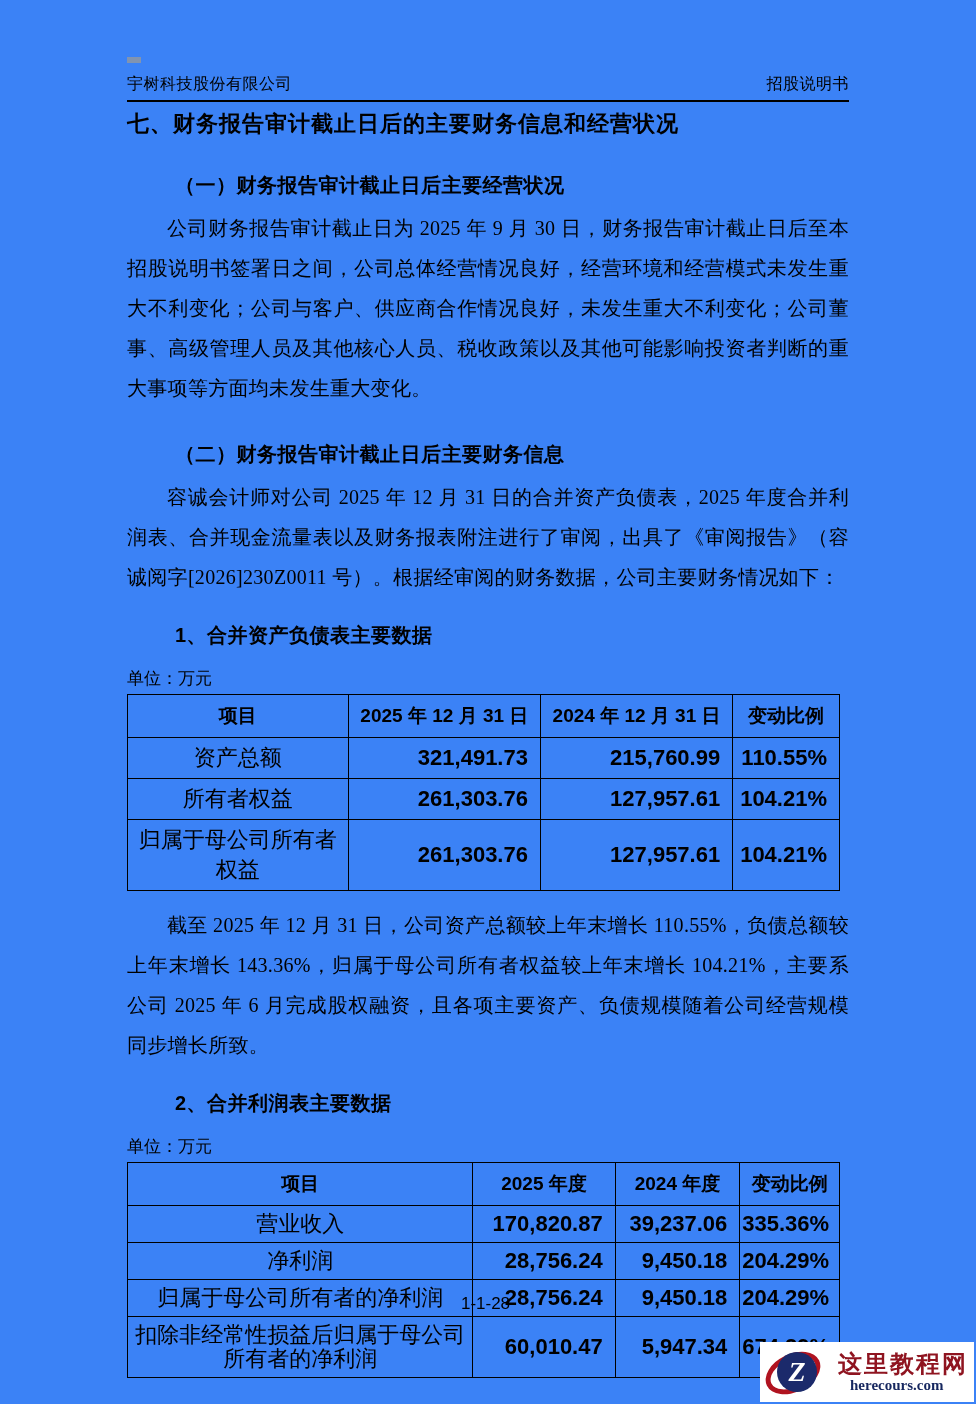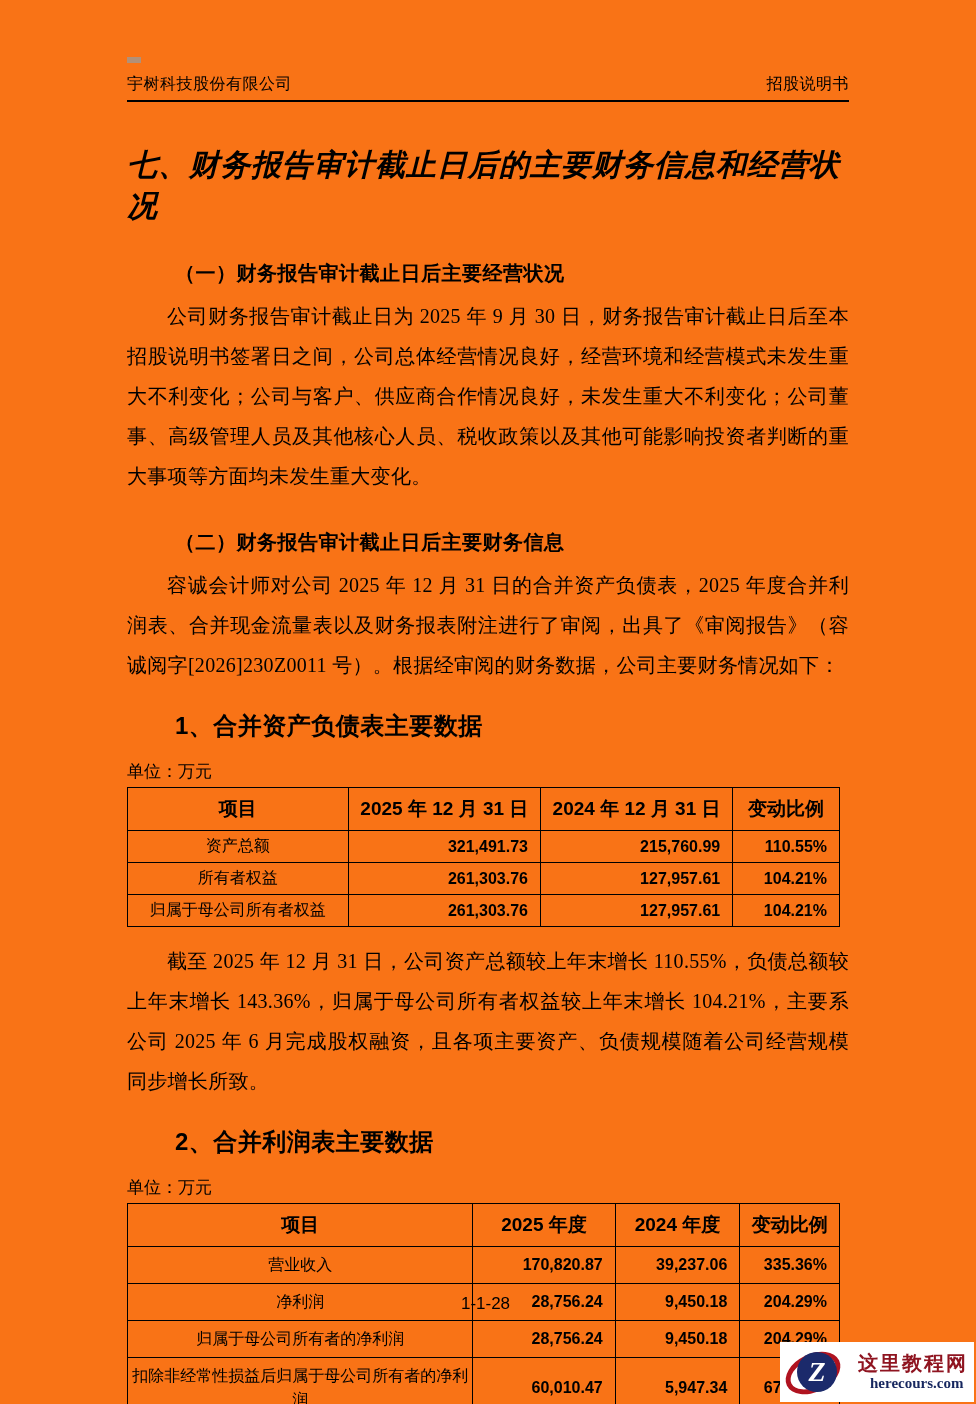--- a/index.html
+++ b/index.html
@@ -4,49 +4,49 @@
 <style>
   * { margin: 0; padding: 0; box-sizing: border-box; }
   html, body { background: #ffffff; }
   body {
     width: 976px; height: 1404px;
     position: relative;
     font-family: "Liberation Serif", "DejaVu Serif", serif;
     color: #000;
     overflow: hidden;
   }
-  .page { position: absolute; inset: 0; background: #f97316; }
+  .page { position: absolute; inset: 0; background: #3b82f6; }
   .content { position: absolute; left: 127px; width: 722px; top: 0; }
 
   .scan-artifact {
     position: absolute; left: 127px; top: 57px;
     width: 14px; height: 6px; background: #9a9a9a; opacity: .75;
   }
 
   .doc-header {
     margin-top: 74px;
     display: flex; justify-content: space-between; align-items: flex-end;
     font-size: 16px; letter-spacing: .5px;
   }
   .header-rule { border: none; border-top: 2px solid #000; margin-top: 5px; }
 
   h1.page-title {
-    margin-top: 43px;
-    font-family: "Liberation Sans", "DejaVu Sans", sans-serif;
-    font-weight: bold; font-size: 30px; letter-spacing: 1px; font-style: italic;
+    margin-top: 7px;
+    font-family: "Liberation Sans", "DejaVu Sans", sans-serif;
+    font-weight: bold; font-size: 22px; letter-spacing: 1px;
   }
   h2.section-heading {
     margin-top: 33px; padding-left: 48px;
     font-family: "Liberation Sans", "DejaVu Sans", sans-serif;
     font-weight: bold; font-size: 20px; letter-spacing: .5px;
   }
   h3.sub-heading {
     margin-top: 25px; padding-left: 48px;
     font-family: "Liberation Sans", "DejaVu Sans", sans-serif;
-    font-weight: bold; font-size: 24px; letter-spacing: .5px;
+    font-weight: bold; font-size: 20px; letter-spacing: .5px;
   }
   p.body-para {
     margin-top: 9px;
     font-size: 20px; line-height: 40px;
     text-align: justify; text-indent: 2em;
     letter-spacing: .3px;
   }
   .unit-label {
     margin: 18px 9px 4px 0;
     font-size: 17px;
@@ -55,21 +55,21 @@
   table.fin-table {
     width: 713px; border-collapse: collapse; table-layout: fixed;
     border: 1px solid #f9a8d4;
   }
   .fin-table th, .fin-table td { border: 1px solid #000; overflow: hidden; }
   .fin-table th {
     font-family: "Liberation Sans", "DejaVu Sans", sans-serif;
     font-weight: bold; font-size: 19px; text-align: center;
     padding: 8px 2px;
   }
-  .fin-table td { font-size: 16px; padding: 5px 2px; margin-left: 20px; }
+  .fin-table td { font-size: 22px; padding: 5px 2px; margin-left: 20px; }
   .fin-table td:first-child { text-align: center; font-family: "Liberation Serif", serif; }
   .fin-table td:not(:first-child) {
     text-align: right; padding-right: 12px;
     font-family: "Liberation Sans", "DejaVu Sans", sans-serif;
     font-weight: bold;
   }
   table.t1 th:nth-child(1), table.t1 td:nth-child(1) { width: 31%; }
   table.t1 th:nth-child(2), table.t1 td:nth-child(2) { width: 27%; }
   table.t1 th:nth-child(3), table.t1 td:nth-child(3) { width: 27%; }
   table.t1 th:nth-child(4), table.t1 td:nth-child(4) { width: 15%; }
@@ -98,21 +98,21 @@
   }
   .wm-circle {
     position: absolute; left: 13px; top: 8px; width: 40px; height: 40px;
     background: #1b2a6b; border-radius: 50%;
     color: #fff; display: flex; align-items: center; justify-content: center;
     font-family: "Liberation Serif", serif; font-weight: bold; font-style: italic;
     font-size: 28px;
   }
   .wm-text { display: flex; flex-direction: column; line-height: 1.15; padding-right: 2px; }
   .wm-name {
-    color: #8f1420; font-weight: bold; font-size: 20px; letter-spacing: 2px;
+    color: #8f1420; font-weight: bold; font-size: 24px; letter-spacing: 2px;
     font-family: "Liberation Sans", "DejaVu Sans", sans-serif;
   }
   .wm-url {
     color: #16275f; font-weight: bold; font-size: 15px;
     font-family: "Liberation Serif", serif; text-align: left; margin-left: 12px;
   }
 </style>
 </head>
 <body>
 

